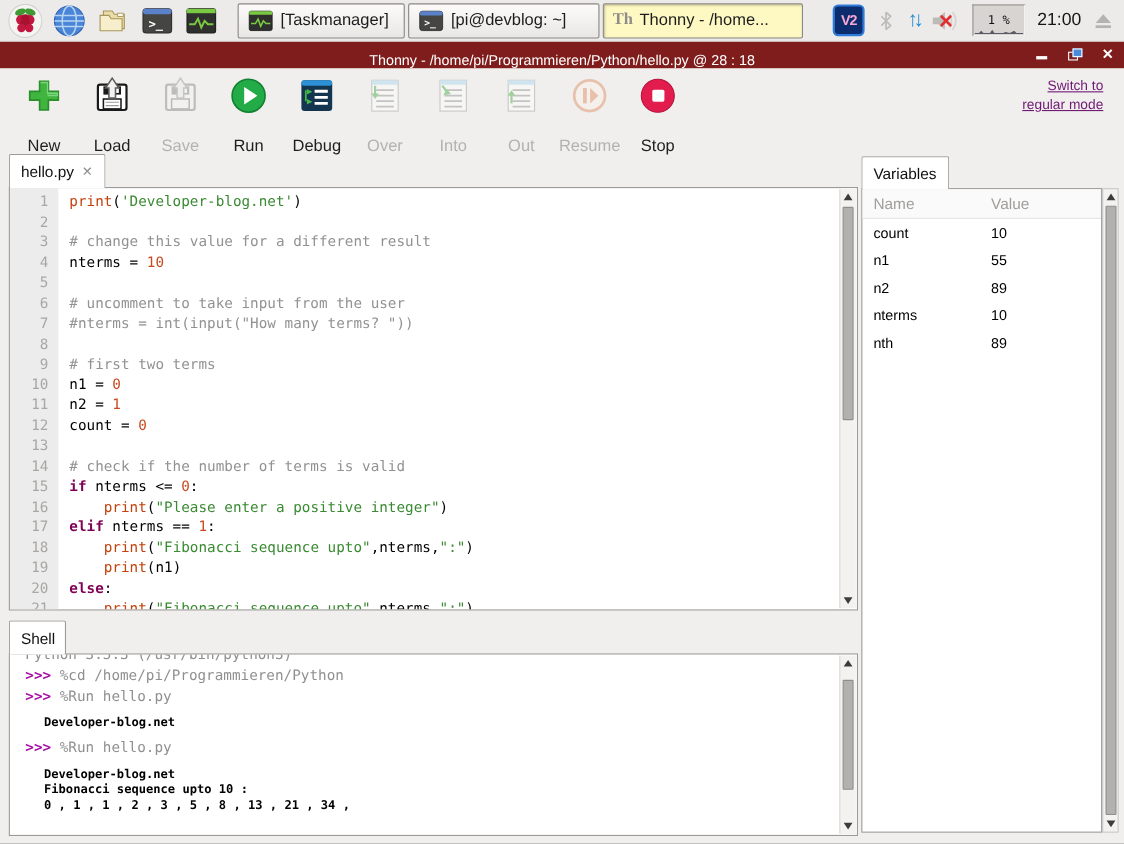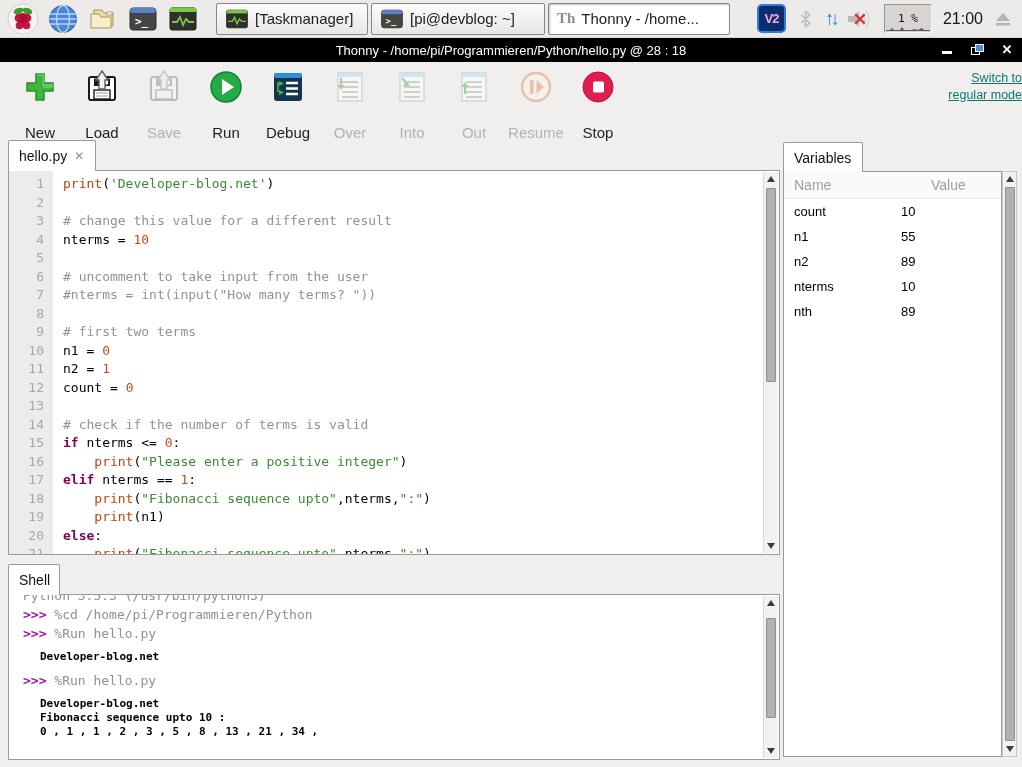--- a/index.html
+++ b/index.html
@@ -7,53 +7,53 @@
          font-family:"Liberation Sans",sans-serif;-webkit-font-smoothing:antialiased;}
 
   
   .taskbar{position:absolute;left:0;top:0;width:1022px;height:38px;background:#edebe9;
            border-bottom:1px solid #d9d7d4;display:flex;align-items:center;padding:0 6px;box-sizing:border-box;gap:6px;}
   .launcher{width:34px;height:34px;display:flex;align-items:center;justify-content:center;flex:none;}
   .winbtns{display:flex;gap:3px;margin-left:10px;}
   .winbtn{height:32px;display:flex;align-items:center;gap:6px;padding:0 8px;box-sizing:border-box;
           border:1px solid #8a8886;border-radius:2px;background:linear-gradient(#fcfbfa,#e9e7e4);
           font-size:15px;color:#1c1c1c;white-space:nowrap;overflow:hidden;}
-  .winbtn.active{background:#ffffff;box-shadow:inset 1px 1px 2px rgba(0,0,0,.25);}
+  .winbtn.active{background:#fef9c3;box-shadow:inset 1px 1px 2px rgba(0,0,0,.25);}
   .winbtn .wlabel{overflow:hidden;text-overflow:ellipsis;}
   .w-task{width:152px;}.w-term{width:174px;}.w-thonny{width:182px;}
   .th-glyph{font-family:"Liberation Serif",serif;color:#8f8d8a;font-weight:bold;font-size:15px;flex:none;}
   .tray{margin-left:auto;display:flex;align-items:center;gap:11px;padding-right:4px;}
   .vnc{width:29px;height:29px;border-radius:5px;background:#0c2d6d;border:2px solid #2e7bd9;box-sizing:border-box;
        color:#f9a8d4;font-weight:bold;font-size:13px;display:flex;align-items:center;justify-content:center;letter-spacing:-1px;}
   .arrows{color:#1f8fd6;font-size:19px;font-weight:bold;letter-spacing:-4px;line-height:1;}
   .cpu{position:relative;width:48px;height:29px;background:#d7d4d1;border:1px solid;border-color:#969492 #f6f5f3 #f6f5f3 #969492;
        box-sizing:border-box;display:flex;align-items:center;justify-content:center;font-family:"DejaVu Sans Mono",monospace;
        font-size:11px;color:#111;}
   .clock{font-size:16px;color:#161616;}
 
   
   .window{position:absolute;left:0;top:38px;width:1022px;height:729px;background:#f0efed;}
-  .titlebar{position:absolute;left:0;top:0;width:100%;height:24px;background:#000000;display:flex;align-items:center;}
+  .titlebar{position:absolute;left:0;top:0;width:100%;height:24px;background:#7f1d1d;display:flex;align-items:flex-end;}
   .title{flex:1;text-align:center;color:#fff;font-size:13px;}
   .ctls{position:absolute;right:8px;top:0;height:24px;display:flex;align-items:center;gap:16px;}
   .ctl{width:14px;height:14px;position:relative;cursor:default;}
   .ctl-min::after{content:"";position:absolute;left:2px;bottom:3px;width:10px;height:3px;background:#fff;}
   .ctl-max::before{content:"";position:absolute;left:1px;bottom:2px;width:7px;height:6px;border:1.5px solid #fff;}
   .ctl-max::after{content:"";position:absolute;left:5px;top:1px;width:7px;height:6px;border:1.5px solid #fff;background:#4b8bd9;}
   .ctl-close{color:#fff;font-size:13px;font-weight:bold;line-height:14px;text-align:center;}
 
   
   .toolbar{position:absolute;left:0;top:24px;width:100%;height:78px;display:flex;align-items:flex-start;padding:8px 0 0 16px;box-sizing:border-box;gap:14px;}
   .tbtn{width:48px;display:flex;flex-direction:column;align-items:center;gap:20px;}
   .tbtn svg{width:34px;height:34px;}
   .tlabel{font-size:15px;color:#1e1e1e;white-space:nowrap;}
   .tbtn.dis svg{opacity:.45;}
   .tbtn.dis.gray svg{filter:grayscale(85%);opacity:.5;}
   .tbtn.dis .tlabel{color:#b4b2ae;}
-  .modelink{position:absolute;right:0;top:8px;width:86px;text-align:right;font-size:12.5px;color:#0f766e;
+  .modelink{position:absolute;right:19px;top:8px;width:86px;text-align:right;font-size:12.5px;color:#701a75;
             text-decoration:underline;line-height:1.35;}
 
   
   .tab{position:absolute;background:#fff;border:1px solid #9b9a98;border-bottom:none;border-radius:2px 2px 0 0;
        display:flex;align-items:center;padding:0 10px;box-sizing:border-box;font-size:14px;color:#111;z-index:3;}
   .frame{position:absolute;background:#fff;border:1px solid #9b9a98;box-sizing:border-box;z-index:2;}
   .tab-close{color:#8e8d8b;font-size:12px;margin-left:7px;}
 
   .tab-editor{left:8px;top:102px;width:88px;height:31px;}
   .frame-editor{left:8px;top:132px;width:772px;height:385px;overflow:hidden;}
@@ -75,21 +75,21 @@
   .shell-content{position:absolute;left:0;top:-9px;right:16px;font-family:"DejaVu Sans Mono",monospace;padding-left:14px;}
   .sh-big{font-size:13px;line-height:19px;white-space:pre;}
   .sh-gray{color:#909090;}
   .sh-prompt{color:#a80da5;font-weight:bold;}
   .sh-out{font-size:11px;line-height:14px;font-weight:bold;color:#000;padding-left:17px;white-space:pre;}
   .sh-gap{height:7px;}
 
   .tab-vars{left:783px;top:104px;width:80px;height:30px;}
   .frame-vars{left:783px;top:133px;width:219px;height:586px;overflow:hidden;}
   .vars-head{height:26px;background:#fafafa;border-bottom:1px solid #e4e4e4;display:flex;align-items:center;
-             color:#9f9e9c;font-size:14px;gap:30px;}
+             color:#9f9e9c;font-size:14px;}
   .vh-name{padding-left:10px;width:117px;box-sizing:border-box;}
   .var-row{height:25px;display:flex;align-items:center;font-size:13px;color:#000;}
   .var-name{padding-left:10px;width:117px;box-sizing:border-box;}
 
   
   .sb{position:absolute;width:15px;background:#f3f2f1;border-left:1px solid #dad9d7;box-sizing:border-box;}
   .sb-in{right:1px;top:1px;bottom:1px;}
   .sb-btn{position:absolute;left:0;width:14px;height:14px;}
   .sb-up{top:0;}.sb-down{bottom:0;}
   .sb-btn::after{content:"";position:absolute;left:3px;border-left:4px solid transparent;border-right:4px solid transparent;}

